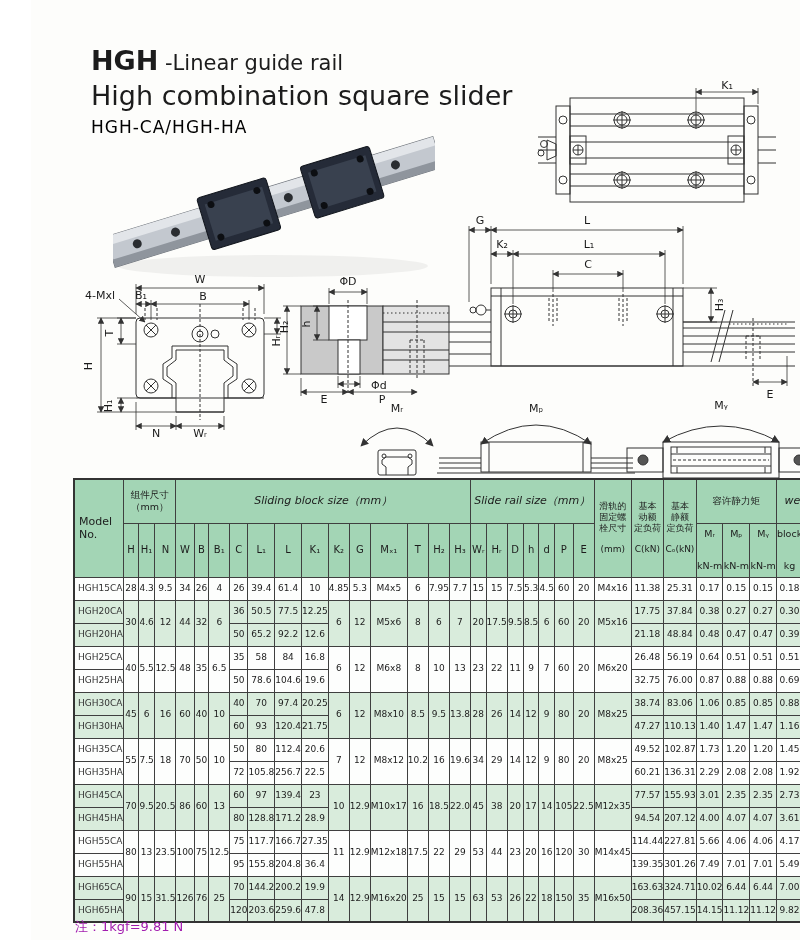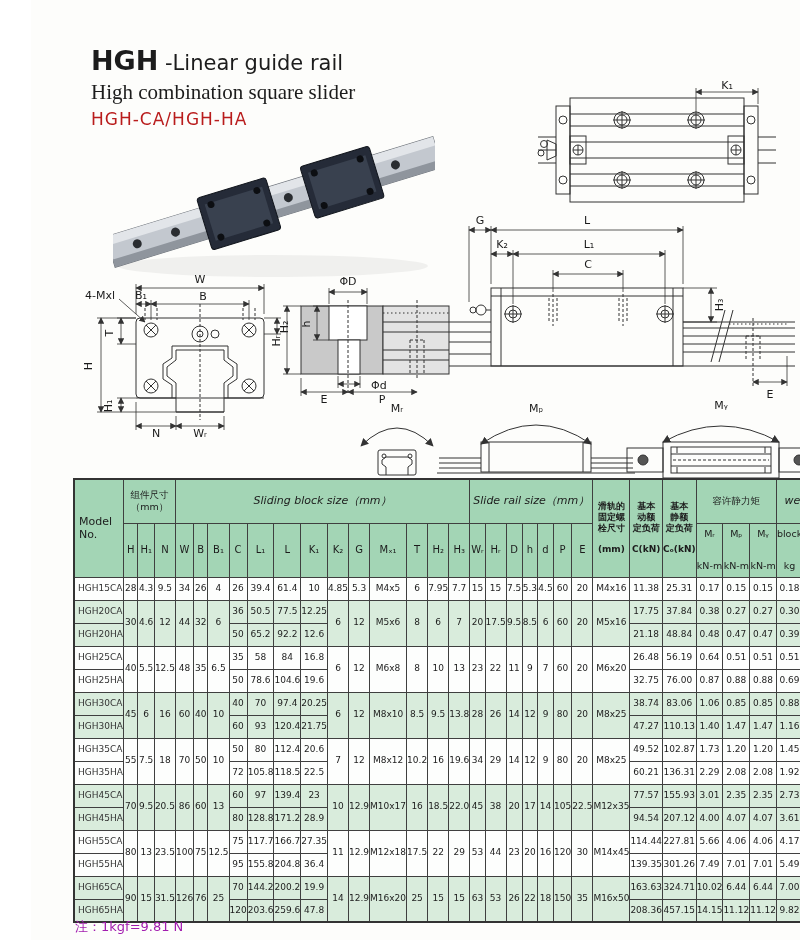--- a/index.html
+++ b/index.html
@@ -3,39 +3,39 @@
 <meta charset="utf-8">
 <style>
   html,body{margin:0;padding:0;background:#ffffff;}
   .page{position:relative;width:800px;height:940px;background:#fdfdfb;overflow:hidden;
         font-family:"DejaVu Sans","Liberation Sans",sans-serif;color:#1c1c1c;margin-left:31px;}
   .abs{position:absolute;}
   
   .title-block{position:absolute;left:60px;top:44px;line-height:1.25;}
   .t1{font-size:27px;font-weight:bold;}
   .t1 .suffix{font-size:21px;font-weight:normal;}
-  .t2{font-size:21px;margin-top:1px;font-family:Liberation Serif, serif;}
-  .t3{font-size:17px;letter-spacing:1px;color:#b91c1c;margin-top:4px;}
+  .t2{font-size:27px;margin-top:1px;}
+  .t3{font-size:17px;letter-spacing:1px;color:#000000;margin-top:4px;}
   
   svg text{font-family:"DejaVu Sans","Liberation Sans",sans-serif;font-size:11px;fill:#1a1a1a;}
   .ln{stroke:#333;fill:none;stroke-width:1;}
   .lnf{stroke:#333;stroke-width:1;}
   .dim{stroke:#333;fill:none;stroke-width:0.8;}
   .dash{stroke-dasharray:3 2;}
   .dots{stroke-dasharray:1.5 2.5;}
   
   .spec-table-wrap{position:absolute;left:42px;top:478px;}
   table{border-collapse:collapse;table-layout:fixed;border:2px solid #333;}
   th,td{border:1px solid #3f3f3f;text-align:center;vertical-align:middle;
         white-space:pre-line;padding:0;line-height:1.25;}
   thead th{background:#a3d5b5;font-weight:normal;font-size:10px;}
   thead tr.hr1{height:44px;}
   thead tr.hr2{height:54px;}
   th.g{font-size:11px;font-style:italic;}
-  th.cn{font-size:9px;line-height:1.2;font-weight:bold;}
+  th.cn{font-size:9px;line-height:1.2;}
   th.cn2{font-size:9.5px;line-height:1.3;}
   th.mu{font-size:9.5px;line-height:1.7;}
   th.model{font-size:11px;text-align:left;padding-left:4px;}
   tbody tr{height:23px;}
   tbody td{background:#fdfefd;font-size:9px;white-space:nowrap;}
   tbody tr.sh td{background:#d9ecdc;}
   td.model{text-align:left;padding-left:3px;font-size:9px;color:#333;}
   .footnote{position:absolute;left:44px;top:918px;font-size:13px;color:#a21caf;}
 </style>
 </head>
@@ -691,21 +691,21 @@
             <td>1.73</td>
             <td>1.20</td>
             <td>1.20</td>
             <td>1.45</td>
             <td rowspan="2">6.30</td>
           </tr>
           <tr>
             <td class="model">HGH35HA</td>
             <td>72</td>
             <td>105.8</td>
-            <td>118.5</td>
+            <td>256.7</td>
             <td>22.5</td>
             <td>60.21</td>
             <td>136.31</td>
             <td>2.29</td>
             <td>2.08</td>
             <td>2.08</td>
             <td>1.92</td>
           </tr>
           <tr class="sh">
             <td class="model">HGH45CA</td>

